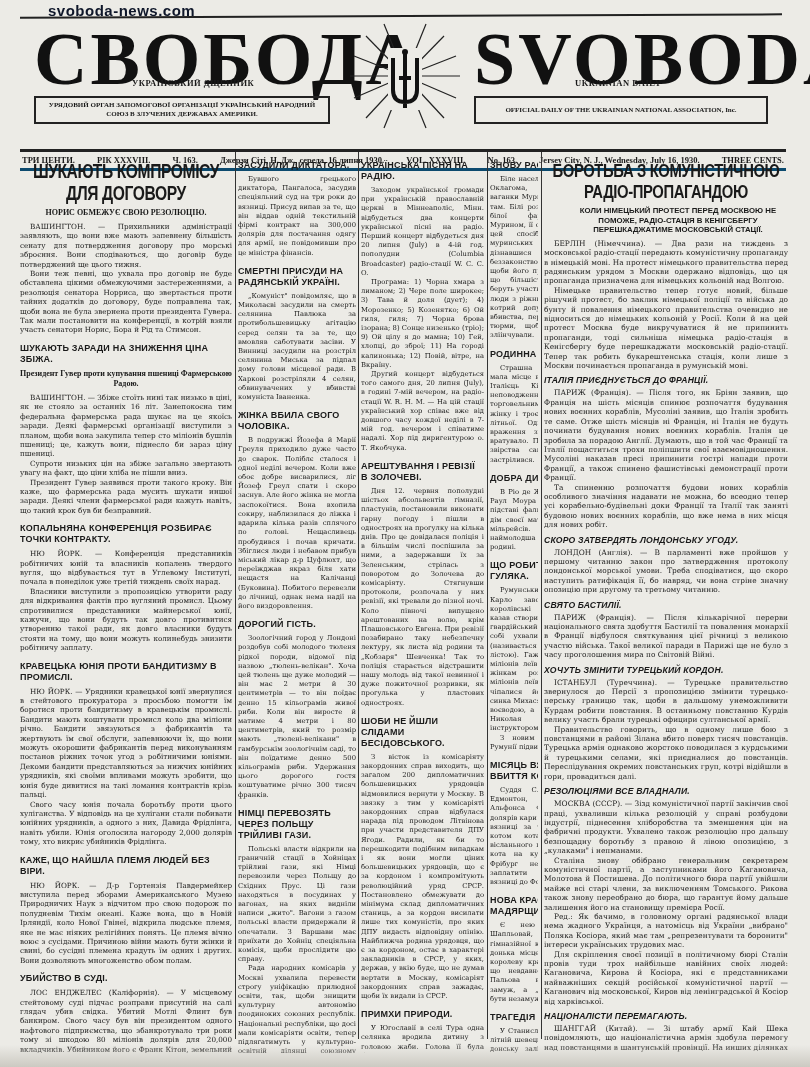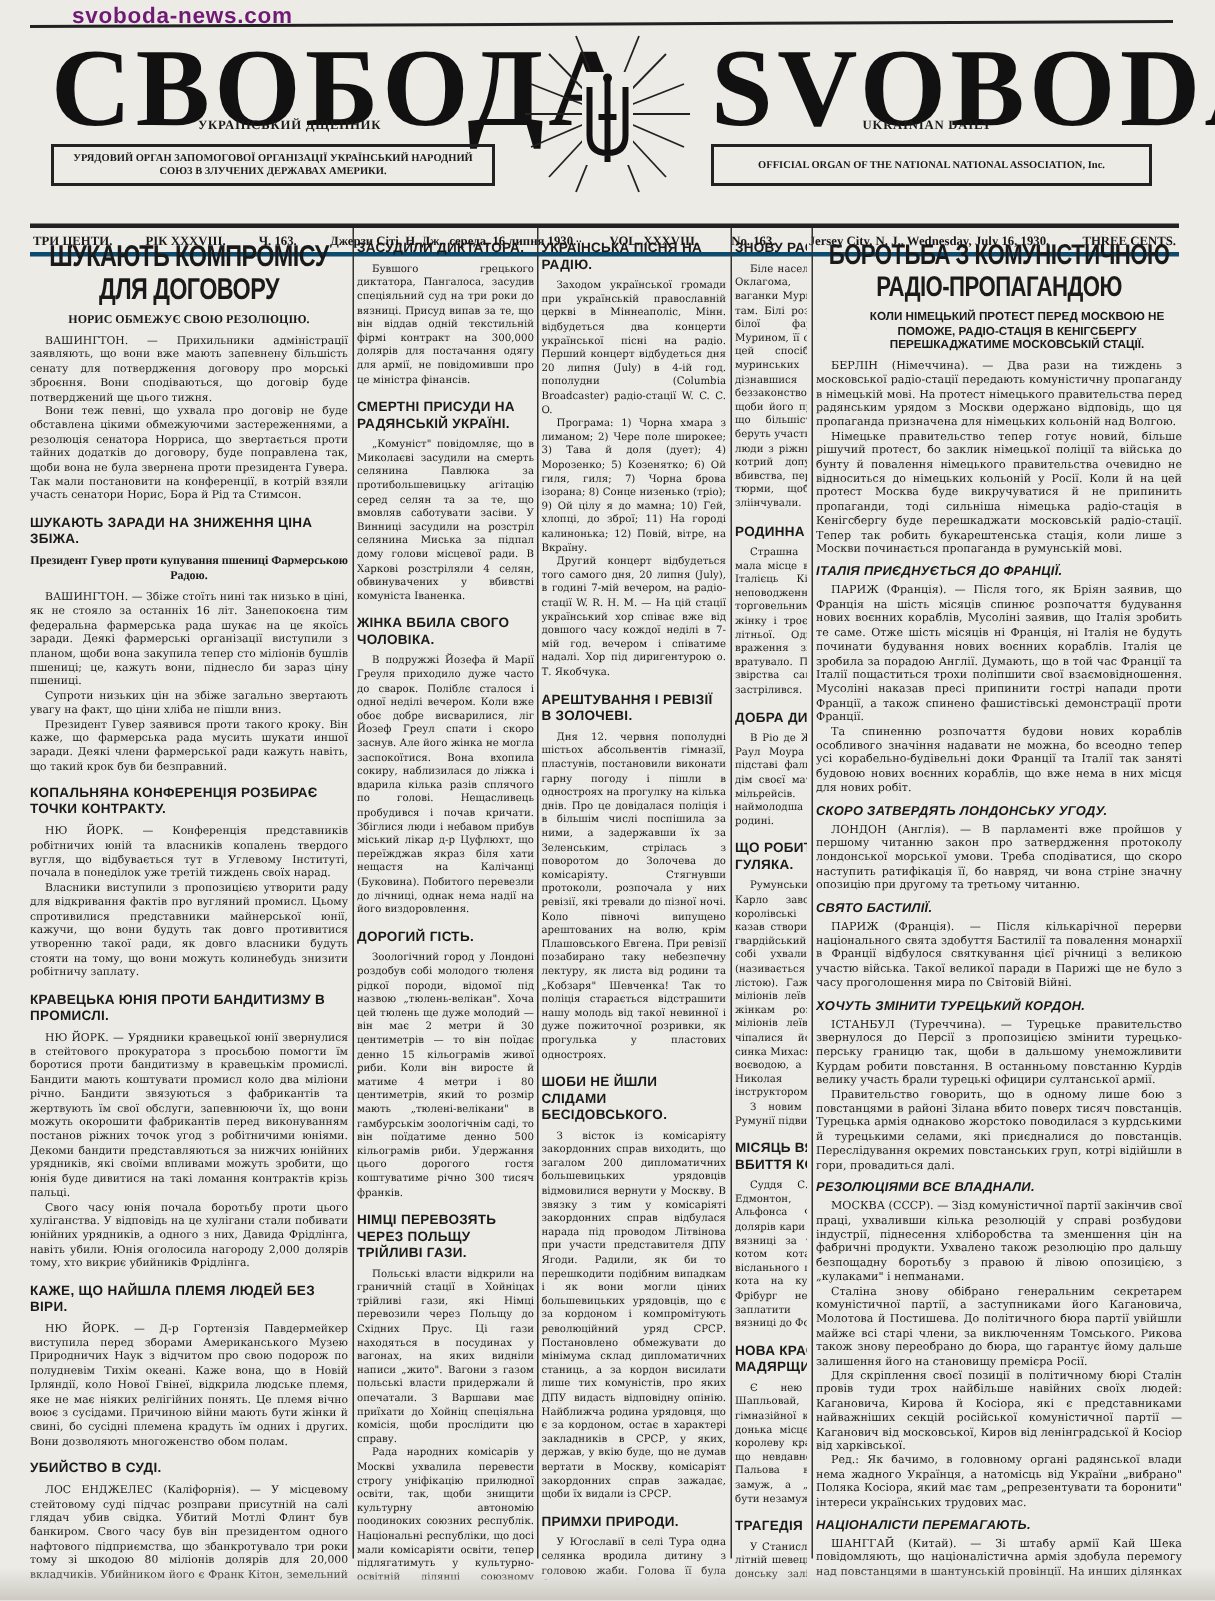--- a/index.html
+++ b/index.html
@@ -1,18 +1,18 @@
 <!DOCTYPE html>
 <html><head>
 <meta charset="utf-8">
 <style>
   html,body{margin:0;padding:0;}
   body{width:810px;height:1067px;overflow:hidden;background:#e9e6df;font-family:"DejaVu Serif","Liberation Serif",serif;color:#1a1a1a;position:relative;}
   .page{position:absolute;left:0;top:0;width:810px;height:1067px;background:#ecebe6;}
-  .watermark{position:absolute;left:48px;top:2px;font-family:"Liberation Sans",sans-serif;font-weight:bold;font-size:15px;color:#701a75;letter-spacing:0.5px;}
+  .watermark{position:absolute;left:48px;top:2px;font-family:"Liberation Sans",sans-serif;font-weight:bold;font-size:15px;color:#0f172a;letter-spacing:0.5px;}
   .rule-top{position:absolute;left:20px;right:28px;top:15px;height:2px;background:#222;transform:rotate(-0.25deg);}
   .mast-title{position:absolute;top:22px;font-family:"Liberation Serif",serif;font-weight:bold;font-size:74px;line-height:74px;letter-spacing:3px;color:#111;}
   .mast-left{left:34px;}
   .mast-right{left:474px;}
   .mast-sub{position:absolute;top:78px;font-family:"Liberation Serif",serif;font-weight:bold;font-size:8.5px;letter-spacing:0.5px;}
   .mast-sub-left{left:132px;}
   .mast-sub-right{left:575px;}
   .mast-box{position:absolute;top:96px;height:28px;border:2px solid #222;font-family:"Liberation Serif",serif;font-weight:bold;font-size:7px;text-align:center;display:flex;align-items:center;justify-content:center;line-height:9px;padding:0 8px;box-sizing:border-box;}
   .mast-box-left{left:34px;width:296px;}
   .mast-box-right{left:474px;width:294px;}
@@ -43,21 +43,21 @@
   <div class="rule-top"></div>
 
   <div class="mast-title mast-left">СВОБОДА</div>
   <div class="mast-title mast-right">SVOBODA</div>
   <div class="mast-sub mast-sub-left">УКРАЇНСЬКИЙ ДЩЕННИК</div>
   <div class="mast-sub mast-sub-right">UKRAINIAN DAILY</div>
   <div class="mast-box mast-box-left">
       <span>УРЯДОВИЙ ОРГАН ЗАПОМОГОВОЇ ОРГАНІЗАЦІЇ УКРАЇНСЬКИЙ НАРОДНИЙ СОЮЗ В ЗЛУЧЕНИХ ДЕРЖАВАХ АМЕРИКИ.</span>
     </div>
   <div class="mast-box mast-box-right">
-      <span>OFFICIAL ORGAN OF THE NATIONAL NATIONAL ASSOCIATION, Inc.</span>
+      <span>OFFICIAL DAILY OF THE UKRAINIAN NATIONAL ASSOCIATION, Inc.</span>
     </div>
 
   <svg class="emblem" viewBox="0 0 118 112">
     <g stroke="#222" stroke-width="1.2" fill="none">
       <line x1="59" y1="58" x2="8" y2="38"></line>
         <line x1="59" y1="58" x2="4" y2="58"></line>
         <line x1="59" y1="58" x2="8" y2="80"></line>
       <line x1="59" y1="58" x2="20" y2="18"></line>
         <line x1="59" y1="58" x2="20" y2="100"></line>
       <line x1="59" y1="58" x2="110" y2="38"></line>
@@ -228,22 +228,22 @@
     </div>
     <div>
       <div class="hd">ХОЧУТЬ ЗМІНИТИ ТУРЕЦЬКИЙ КОРДОН.</div>
       <p class="txt">ІСТАНБУЛ (Туреччина). — Турецьке правительство звернулося до Персії з пропозицією змінити турецько-перську границю так, щоби в дальшому унеможливити Курдам робити повстання. В останньому повстанню Курдів велику участь брали турецькі официри султанської армії.</p>
       <p class="txt">Правительство говорить, що в одному лише бою з повстанцями в районі Зілана вбито поверх тисяч повстанців. Турецька армія однаково жорстоко поводилася з курдськими й турецькими селами, які приєдналися до повстанців. Переслідування окремих повстанських груп, котрі відійшли в гори, провадиться далі.</p>
     </div>
     <div>
       <div class="hd">РЕЗОЛЮЦІЯМИ ВСЕ ВЛАДНАЛИ.</div>
       <p class="txt">МОСКВА (СССР). — Зізд комуністичної партії закінчив свої праці, ухваливши кілька резолюцій у справі розбудови індустрії, піднесення хліборобства та зменшення цін на фабричні продукти. Ухвалено також резолюцію про дальшу безпощадну боротьбу з правою й лівою опозицією, з „кулаками" і непманами.</p>
       <p class="txt">Сталіна знову обібрано генеральним секретарем комуністичної партії, а заступниками його Кагановича, Молотова й Постишева. До політичного бюра партії увійшли майже всі старі члени, за виключенням Томського. Рикова також знову переобрано до бюра, що гарантує йому дальше залишення його на становищу премієра Росії.</p>
+      <p class="txt">Ред.: Як бачимо, в головному органі радянської влади нема жадного Українця, а натомісць від України „вибрано" Поляка Косіора, який має там „репрезентувати та боронити" інтереси українських трудових мас.</p>
       <p class="txt">Для скріплення своєї позиції в політичному бюрі Сталін провів туди трох найбільше навійних своїх людей: Кагановича, Кирова й Косіора, які є представниками найважніших секцій російської комуністичної партії — Каганович від московської, Киров від ленінградської й Косіор від харківської.</p>
-      <p class="txt">Ред.: Як бачимо, в головному органі радянської влади нема жадного Українця, а натомісць від України „вибрано" Поляка Косіора, який має там „репрезентувати та боронити" інтереси українських трудових мас.</p>
     </div>
     <div>
       <div class="hd">НАЦІОНАЛІСТИ ПЕРЕМАГАЮТЬ.</div>
       <p class="txt">ШАНГГАЙ (Китай). — Зі штабу армії Кай Шека повідомляють, що націоналістична армія здобула перемогу над повстанцями в шантунській провінції. На инших ділянках фронту активність боїв упала.</p>
     </div>
   </div>
 
   <div class="faded"></div>
 </div>
 

